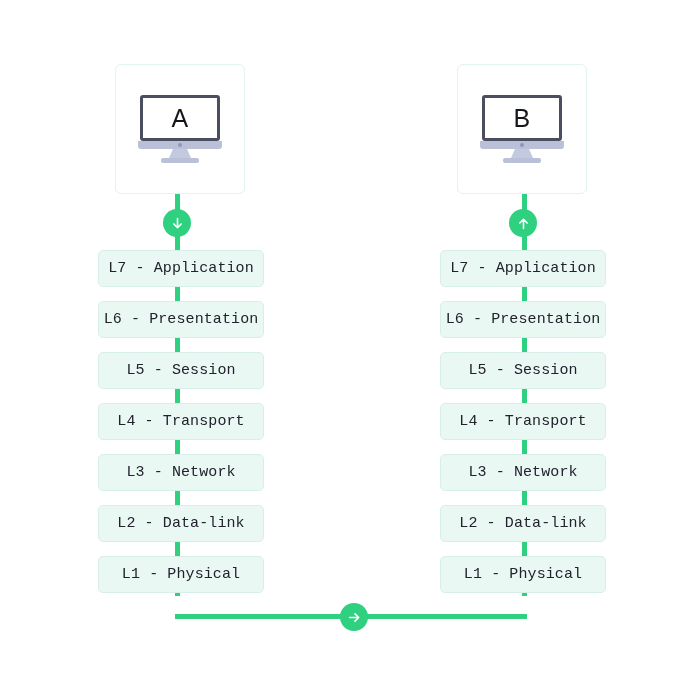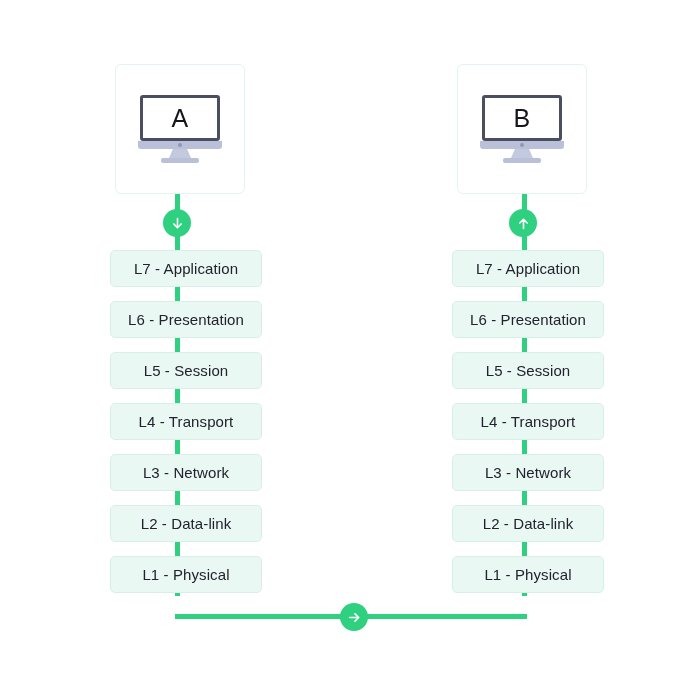--- a/index.html
+++ b/index.html
@@ -109,35 +109,34 @@
     margin-left: -19px;
     width: 38px;
     height: 5px;
     background: #b9c0d8;
     border-radius: 2px;
   }
 
   
   .layer {
     position: absolute;
-    width: 152px;
+    width: 166px;
     height: 37px;
     background: #eaf8f4;
     border: 1px solid #d8efe9;
     border-radius: 5px;
     box-sizing: border-box;
     display: flex;
     align-items: center;
     justify-content: center;
     color: #22222c;
     font-size: 15px;
-    font-family: Liberation Sans, sans-serif;
+    font-family: Liberation Mono, monospace;
     letter-spacing: 0.1px;
     white-space: nowrap;
-    margin-left: 12px;
   }
 
   
   .badge {
     position: absolute;
     width: 28px;
     height: 28px;
     border-radius: 50%;
     background: #2fd07f;
     display: flex;

